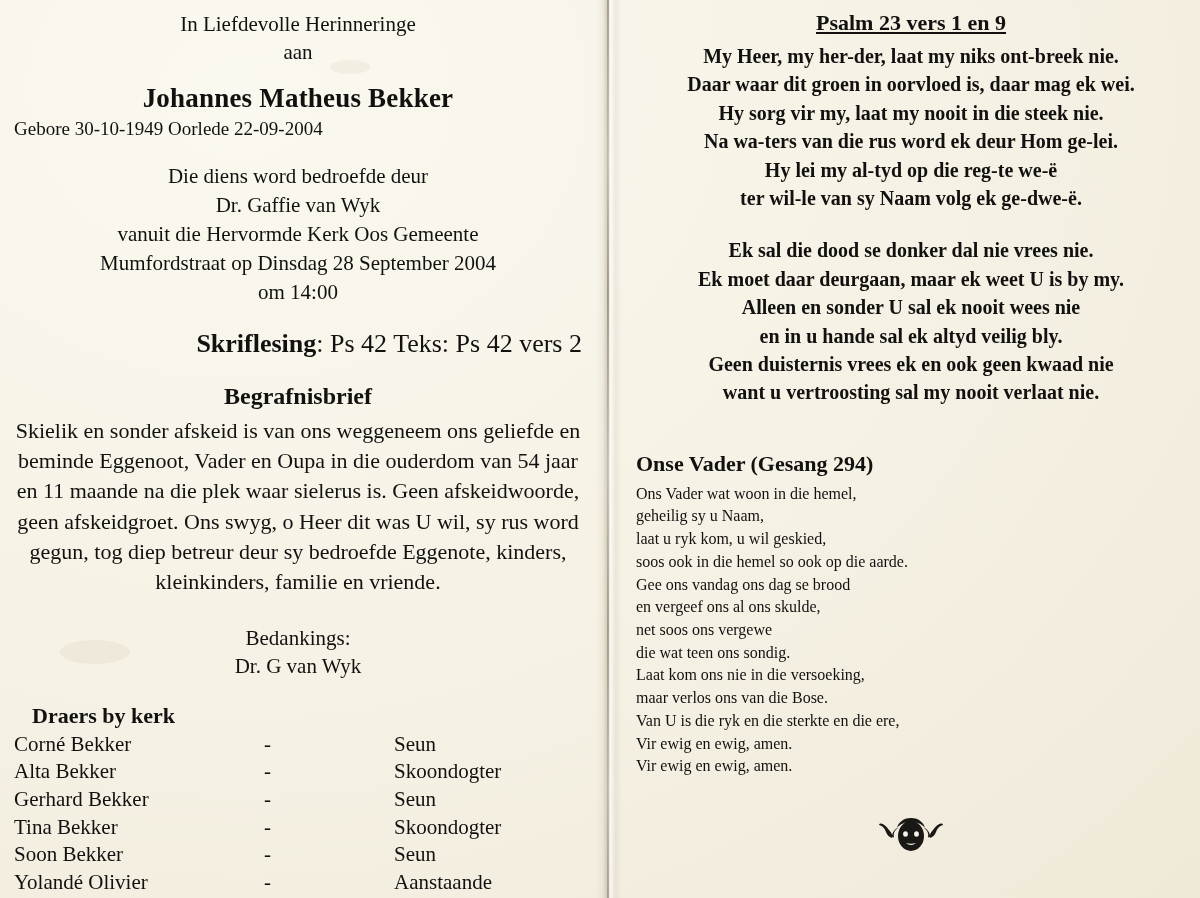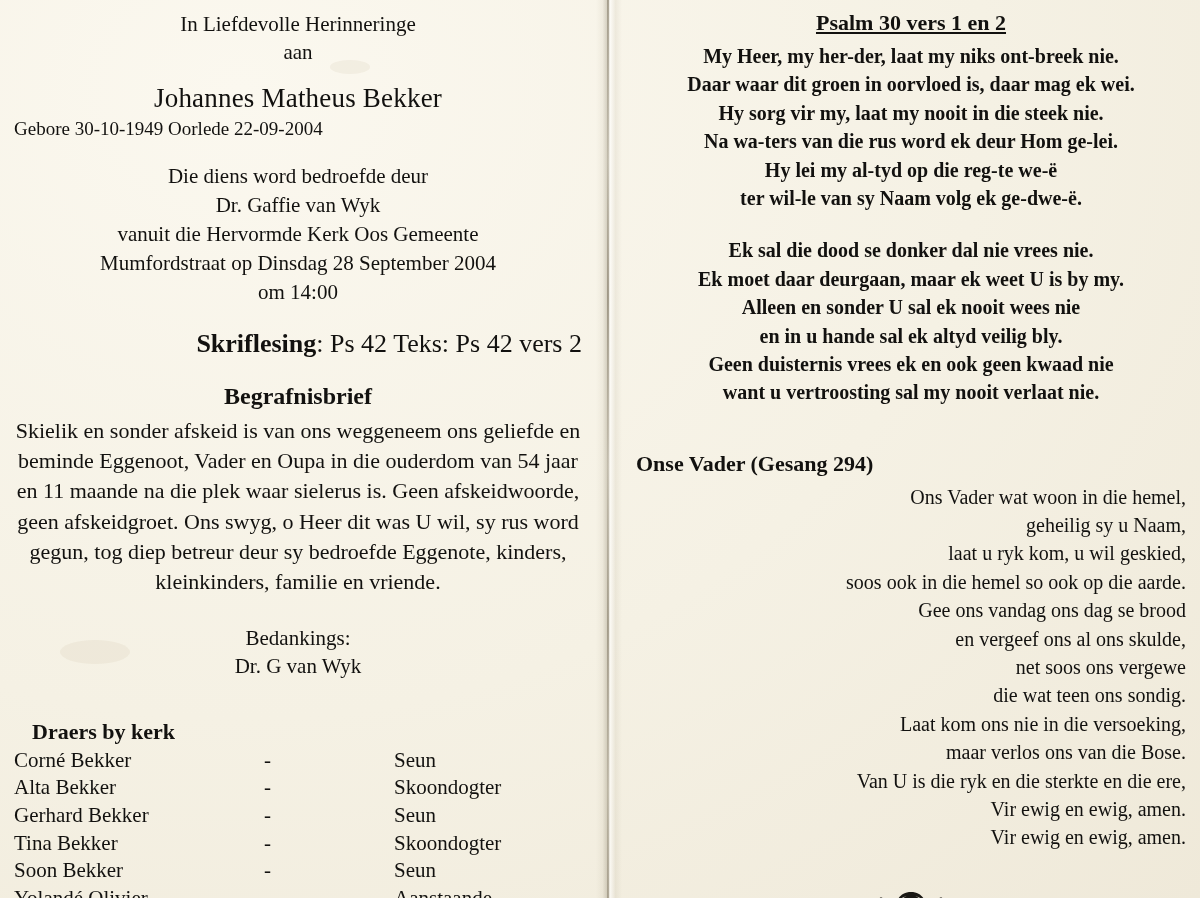--- a/index.html
+++ b/index.html
@@ -69,21 +69,21 @@
     padding: 6px 14px 0 14px;
     box-sizing: border-box;
   }
   .t-head1 {
     font-size: 21px;
     text-align: center;
     line-height: 1.35;
   }
   .t-name {
     font-size: 27px;
-    font-weight: normal;
+    font-weight: bold;
     text-align: center;
     margin-top: 16px;
     letter-spacing: 0.2px;
   }
   .t-dates {
     font-size: 19px;
     text-align: left;
     margin-top: 4px;
   }
   .t-block {
@@ -112,21 +112,21 @@
   }
   .t-thanks {
     font-size: 21px;
     text-align: center;
     margin-top: 26px;
     line-height: 1.36;
   }
   .bearers-title {
     font-size: 22px;
     font-weight: bold;
-    margin-top: 38px;
+    margin-top: 22px;
     padding-left: 18px;
   }
   table.bearers {
     margin-top: 2px;
     border-collapse: collapse;
     width: 100%;
     font-size: 21px;
   }
   table.bearers td {
     padding: 1px 0;
@@ -152,22 +152,22 @@
     line-height: 1.42;
     font-weight: bold;
   }
   .r-gap { height: 18px; }
   .r-title2 {
     font-size: 22px;
     font-weight: bold;
     margin-top: 44px;
   }
   .r-prayer {
-    font-size: 20px;
-    text-align: right;
+    font-size: 16px;
+    text-align: left;
     margin-top: 6px;
     line-height: 1.42;
   }
   .cherub {
     margin-top: 36px;
     text-align: center;
     font-size: 30px;
     line-height: 1;
   }
   .spot {
@@ -253,21 +253,21 @@
           <td class="b-dash">-</td>
           <td class="b-rel">Aanstaande Skoondogter</td>
         </tr>
       </tbody>
     </table>
   </div>
 
   <div class="col right-col">
 
     <div class="r-title">
-      <span class="ul">Psalm 30 vers 1 en 2</span>
+      <span class="ul">Psalm 23 vers 1 en 9</span>
     </div>
 
     <div class="r-verse">
       <div>My Heer, my her-der, laat my niks ont-breek nie.</div>
       <div>Daar waar dit groen in oorvloed is, daar mag ek wei.</div>
       <div>Hy sorg vir my, laat my nooit in die steek nie.</div>
       <div>Na wa-ters van die rus word ek deur Hom ge-lei.</div>
       <div>Hy lei my al-tyd op die reg-te  we-ë</div>
       <div>ter wil-le van sy Naam volg ek ge-dwe-ë.</div>
     </div>

